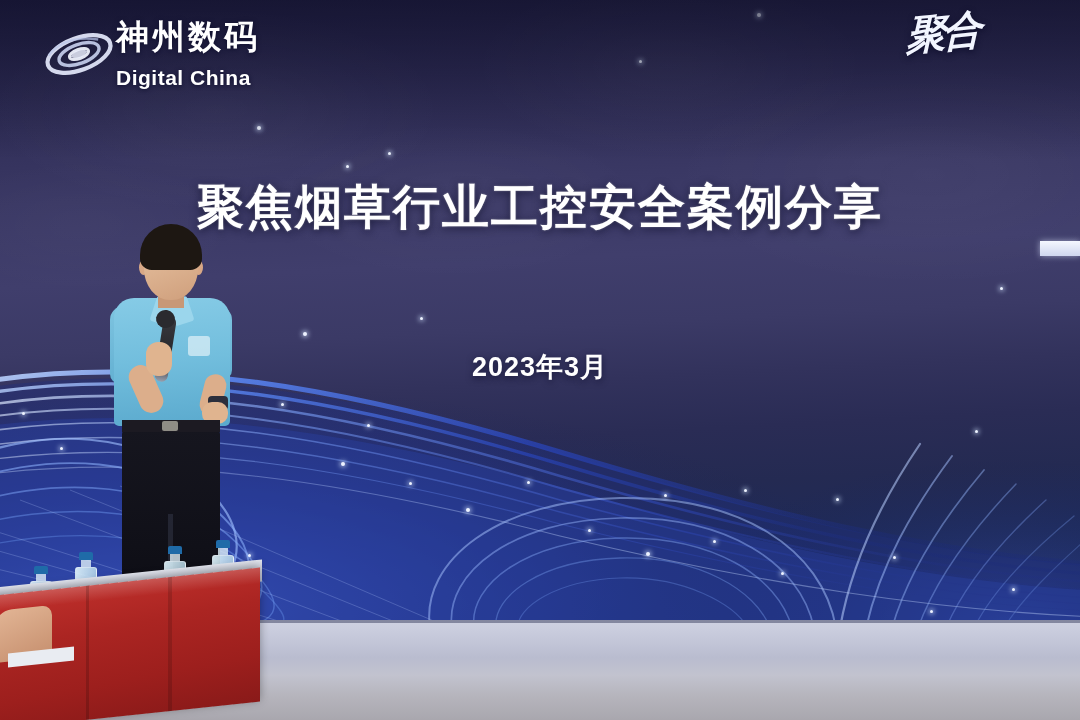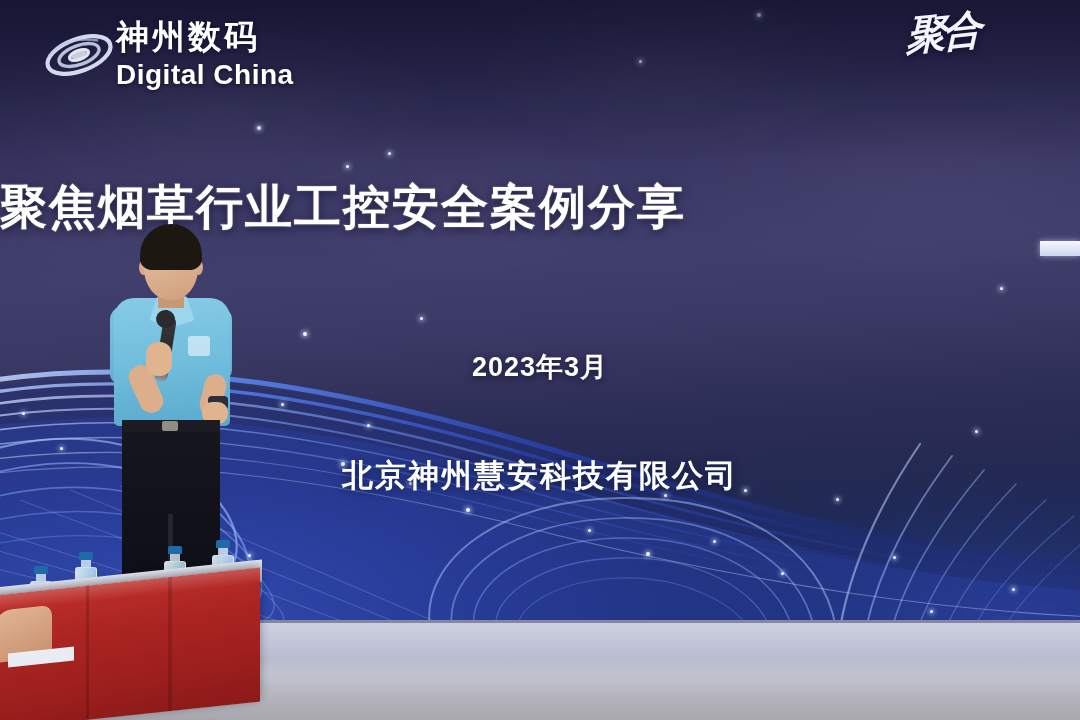--- a/index.html
+++ b/index.html
@@ -59,21 +59,21 @@
   .particle {
     position:absolute; border-radius:50%;
     background:#eef3ff;
     box-shadow:0 0 5px 1px rgba(210,228,255,0.85);
     pointer-events:none;
   }
 
   
   .slide-title {
     position:absolute; left:0; top:176px; width:1080px;
-    text-align:left;
+    text-align:center;
     color:#ffffff;
     font-size:47px;
     font-weight:bold;
     letter-spacing:2px;
     text-shadow:0 2px 9px rgba(12,12,40,0.75), 0 0 2px rgba(255,255,255,0.5);
     white-space:nowrap;
   }
   .slide-date {
     position:absolute; left:0; top:349px; width:1080px;
     text-align:center;
@@ -100,22 +100,22 @@
   }
   .brand-mark { width:74px; height:62px; flex:0 0 auto; }
   .brand-text { line-height:1; }
   .brand-cn {
     display:block;
     color:#ffffff; font-size:33px; font-weight:bold; letter-spacing:3px;
     text-shadow:0 1px 5px rgba(10,10,40,0.8);
   }
   .brand-en {
     display:block;
-    color:#ffffff; font-size:28px; font-weight:bold; letter-spacing:0.5px;
-    margin-top:8px;
+    color:#ffffff; font-size:21px; font-weight:bold; letter-spacing:0.5px;
+    margin-top:14px;
     text-shadow:0 1px 4px rgba(10,10,40,0.8);
   }
 
   
   .event-logo {
     position:absolute; right:24px; top:16px;
     width:250px; text-align:right;
   }
   .event-cal {
     display:block;
@@ -432,21 +432,20 @@
     <div class="particle" style="left:60px;top:447px;width:3px;height:3px;"></div>
     <div class="particle" style="left:22px;top:412px;width:3px;height:3px;"></div>
     <div class="particle" style="left:930px;top:610px;width:3px;height:3px;"></div>
     <div class="particle" style="left:1012px;top:588px;width:3px;height:3px;"></div>
 
     <div class="vignette-top"></div>
   </div>
 
   <div class="slide-title">聚焦烟草行业工控安全案例分享</div>
   <div class="slide-date">2023年3月</div>
-  <div class="slide-company">北京神州慧安科技有限公司</div>
 
   <div class="brand">
     <span class="brand-mark">
       <svg viewBox="0 0 74 62" width="74" height="62">
         <g transform="rotate(-20 37 31)">
           <ellipse cx="37" cy="31" rx="33" ry="16" fill="none" stroke="#dfe4f7" stroke-width="4.2" opacity="0.95"></ellipse>
           <ellipse cx="37" cy="31" rx="21" ry="9.5" fill="none" stroke="#c9d2f0" stroke-width="3.4" opacity="0.9"></ellipse>
           <ellipse cx="37" cy="31" rx="10" ry="4.5" fill="none" stroke="#eef1fb" stroke-width="3" opacity="0.95"></ellipse>
           <path d="M28 31 q 9 -8 18 0 q -9 8 -18 0 z" fill="#e8ecfa" opacity="0.85"></path>
           <path d="M8 22 q 22 -14 52 2" fill="none" stroke="#b9c4ea" stroke-width="2.4" opacity="0.7"></path>

